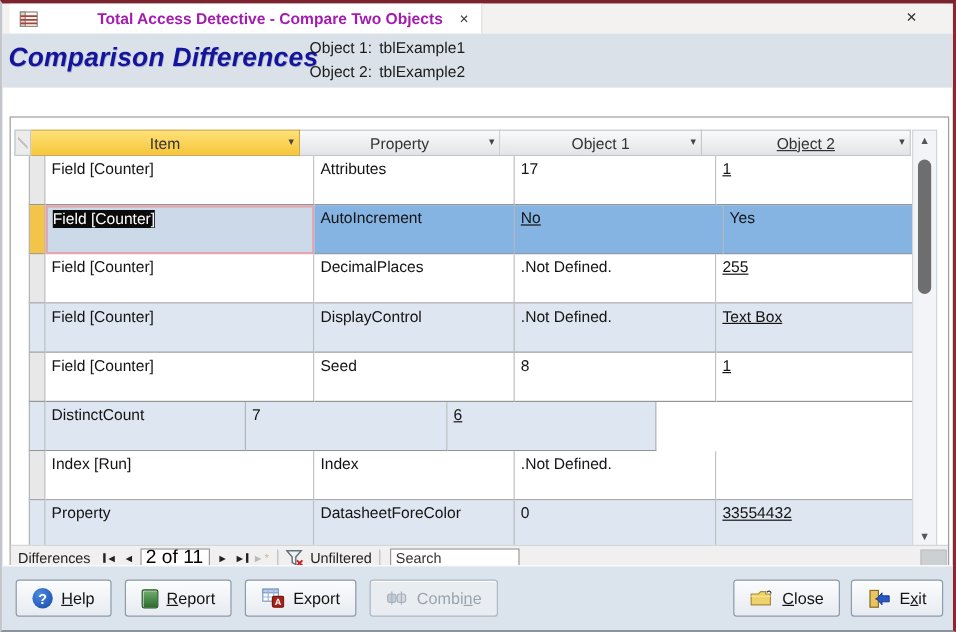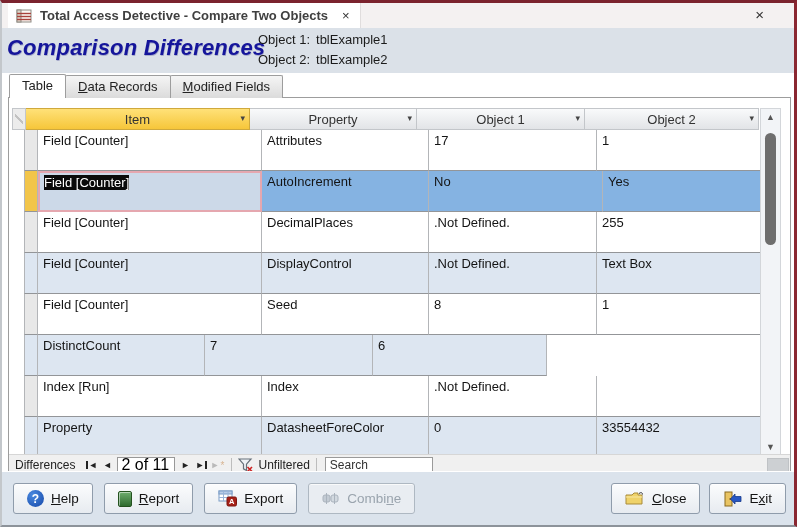--- a/index.html
+++ b/index.html
@@ -8,21 +8,21 @@
 
   .window { position:relative; width:797px; height:527px; background:#fff; overflow:hidden;
             border-top:3px solid #7b232e; border-right:3px solid #8a2731;
             border-left:2px solid #c3c7cb; border-bottom:2px solid #8d939a; }
 
   
   .tabbar { position:absolute; top:0; left:0; right:0; height:25px; background:#f4f1f1;
             display:flex; align-items:center; }
   .doc-tab { margin-left:6px; height:25px; background:#fff; display:flex; align-items:center;
              padding:0 10px 0 8px; gap:8px; border-right:1px solid #e0dddd; }
-  .doc-tab-title { font-weight:bold; font-size:13px; color:#404040; white-space:nowrap; }
+  .doc-tab-title { font-weight:bold; font-size:13px; color:#a21caf; white-space:nowrap;margin-left:41px; }
   .tab-close { font-size:13px; color:#333; margin-left:6px; cursor:default; }
   .win-close { position:absolute; right:30px; top:3px; font-size:15px; color:#333; cursor:default; }
 
   
   .headerband { position:absolute; top:25px; left:0; right:0; height:45px; background:#dbe1e8; }
   .big-title { position:absolute; left:5px; top:7px; font-size:22px; font-weight:bold; font-style:italic;
                color:#15159b; letter-spacing:.2px; text-shadow:.5px .5px 0 rgba(20,20,120,.25); }
   .objects { position:absolute; left:256px; top:2px; font-size:13px; color:#1b1b1b; line-height:20px; }
   .objects .lbl { margin-right:6px; }
 
@@ -48,21 +48,21 @@
   .corner-diag { position:absolute; inset:2px;
            background:linear-gradient(45deg, transparent 44%, #c2c2c2 44%, #c2c2c2 56%, transparent 56%); }
   .hcell.gold { background:linear-gradient(#ffe178,#f6c63a); border-color:#cfa93d; }
   .dd { position:absolute; right:4px; top:4px; font-size:9px; color:#444; }
 
   .rows { height:326px; overflow:hidden;padding-left:12px; }
   .row { display:flex; height:41px; }
   .cell { border-right:1px solid #b3b5b8; border-bottom:1px solid #939598; padding:3px 5px;
           overflow:hidden; white-space:nowrap; background:#fff; color:#141414; }
   .c-sel  { width:14px; }  .c-item { width:224px; } .c-prop { width:167px; }
-  .c-o1   { width:168px; } .c-o2   { width:174px; }
+  .c-o1   { width:168px; } .c-o2   { width:174px;text-decoration:underline; }
   .cell.c-sel { background:#e8e8e8; border-left:1px solid #b3b5b8; padding:0; }
   .row.alt .cell { background:#dde6f1; }
   .row.selected .cell { background:#85b3e2; }
   .row.selected .cell.c-sel { background:#f2c54a; }
   .row.selected .cell.cur { background:#ccd9e8; border:2px solid #e5a7af; padding:2px 4px; }
   .hl { background:#0a0a0a; color:#fff; }
 
   
   .vscroll { position:absolute; right:0; top:0; width:21px; height:348px; background:#f2f4f7;
              border:1px solid #d3d6da; }
@@ -136,25 +136,20 @@
     <div class="objects">
       <div>
         <span class="lbl">Object 1:</span><span>tblExample1</span>
       </div>
       <div>
         <span class="lbl">Object 2:</span><span>tblExample2</span>
       </div>
     </div>
   </div>
 
-  <div class="tabstrip">
-    <div class="tab active"><span>Table</span><span class="accel"></span><span></span></div>
-    <div class="tab"><span></span><span class="accel">D</span><span>ata Records</span></div>
-    <div class="tab"><span></span><span class="accel">M</span><span>odified Fields</span></div>
-  </div>
 
   <div class="page">
 
     <div class="grid">
 
       <div class="hrow">
         <div class="hcell corner c-sel">
             <span class="corner-diag"></span>
           </div>
         <div class="hcell gold c-item">

